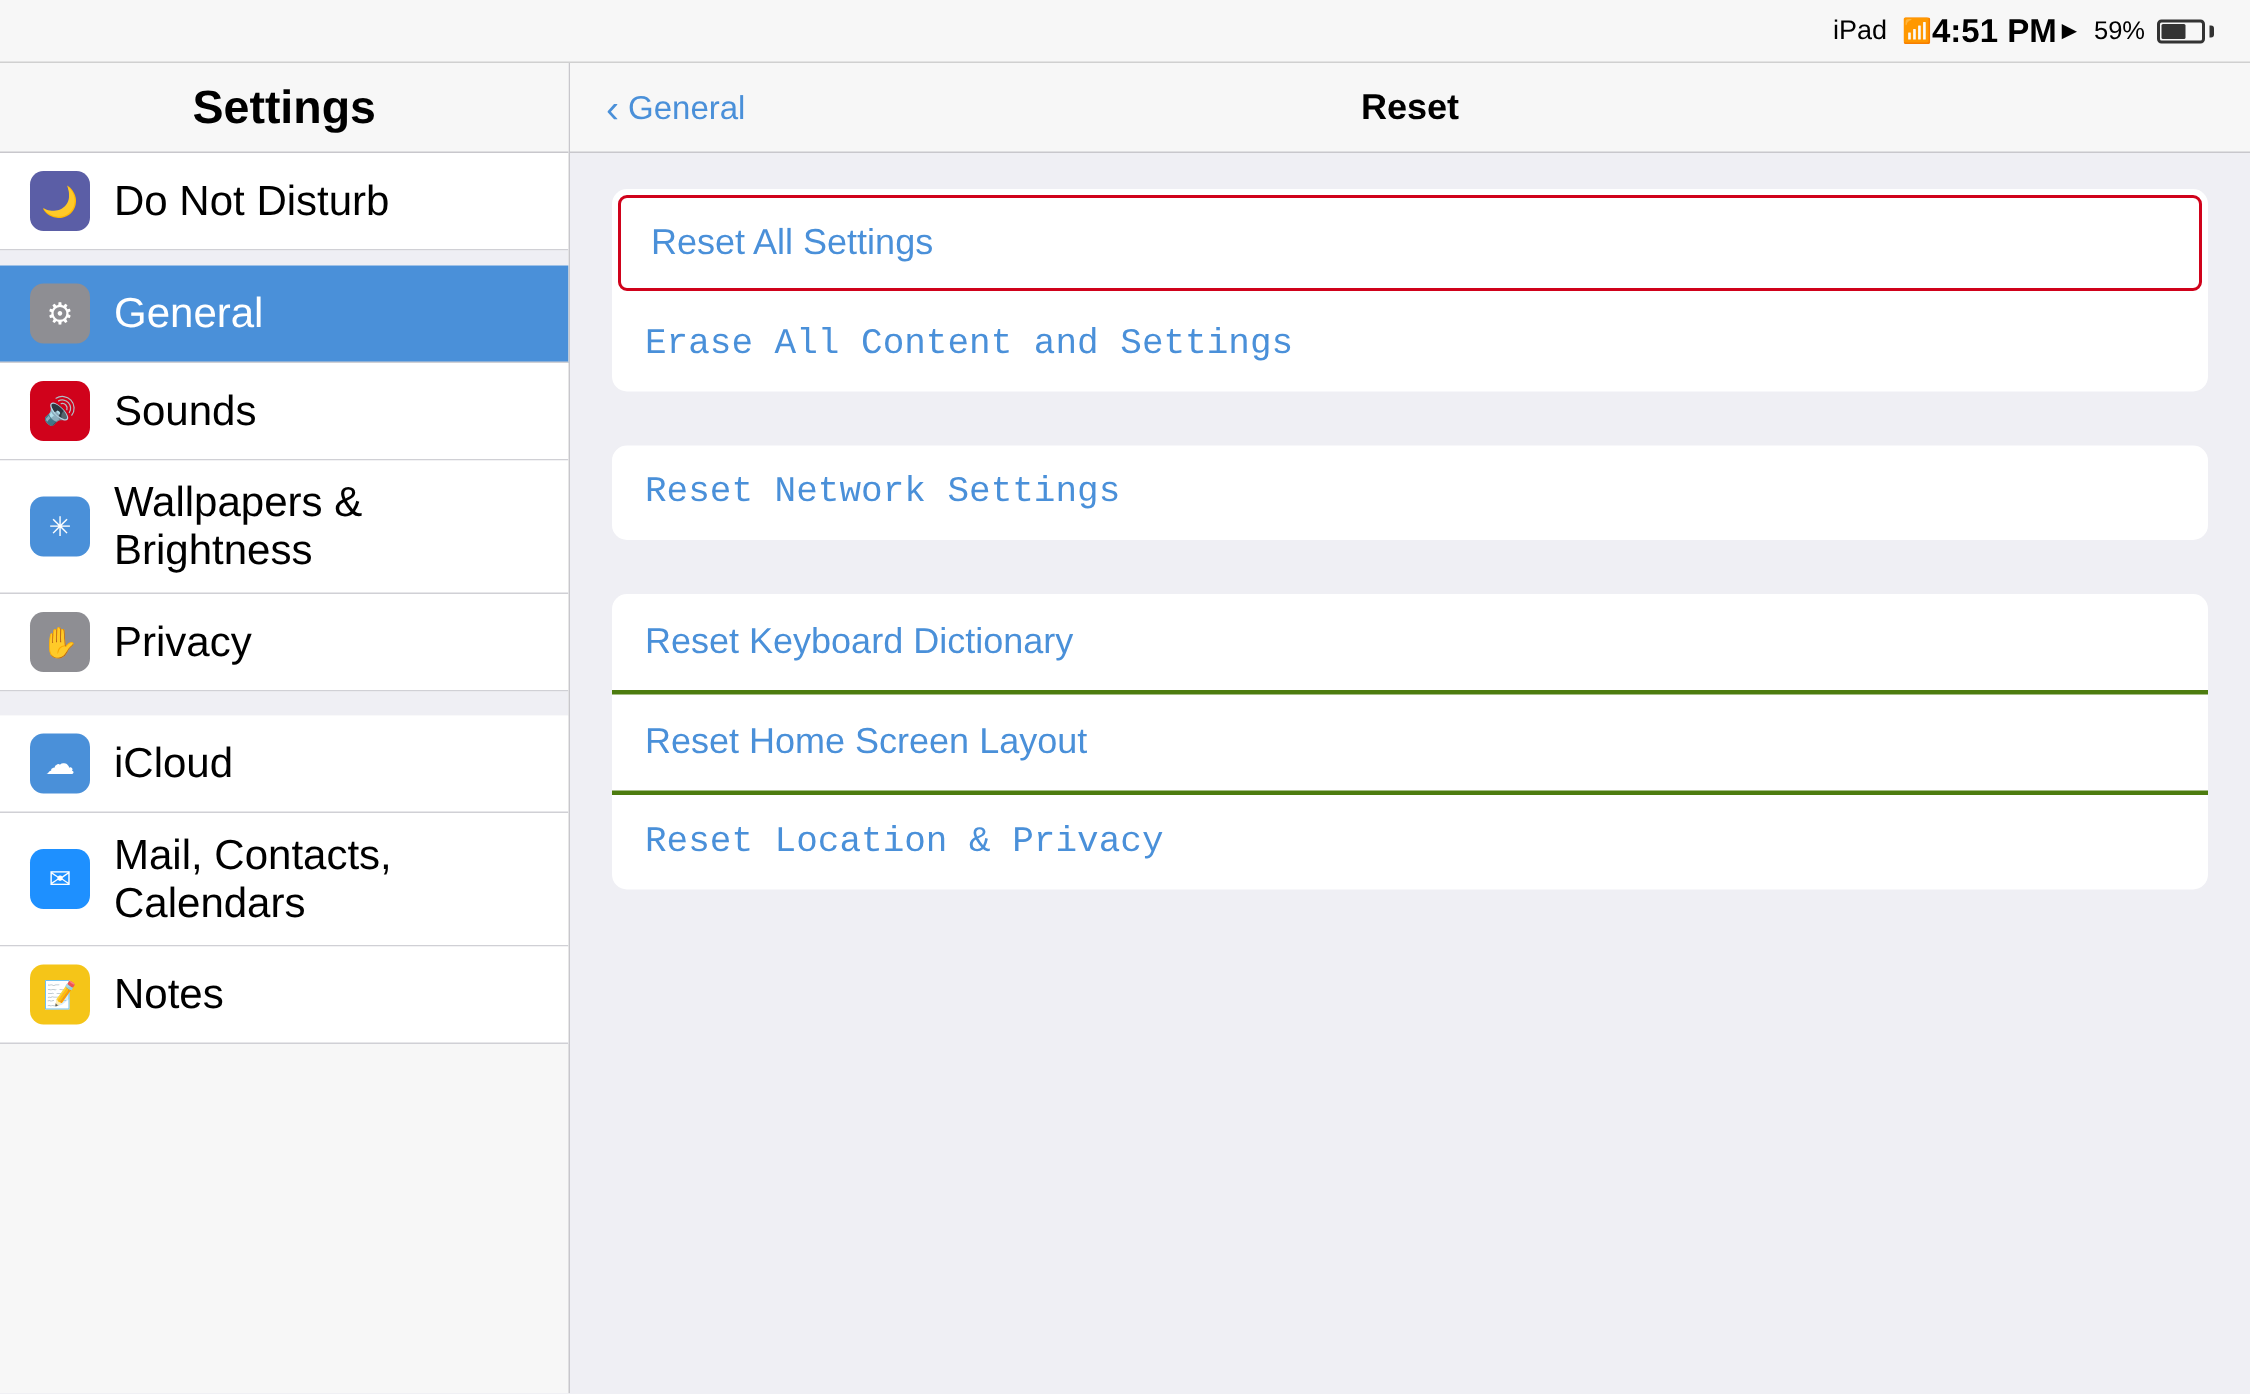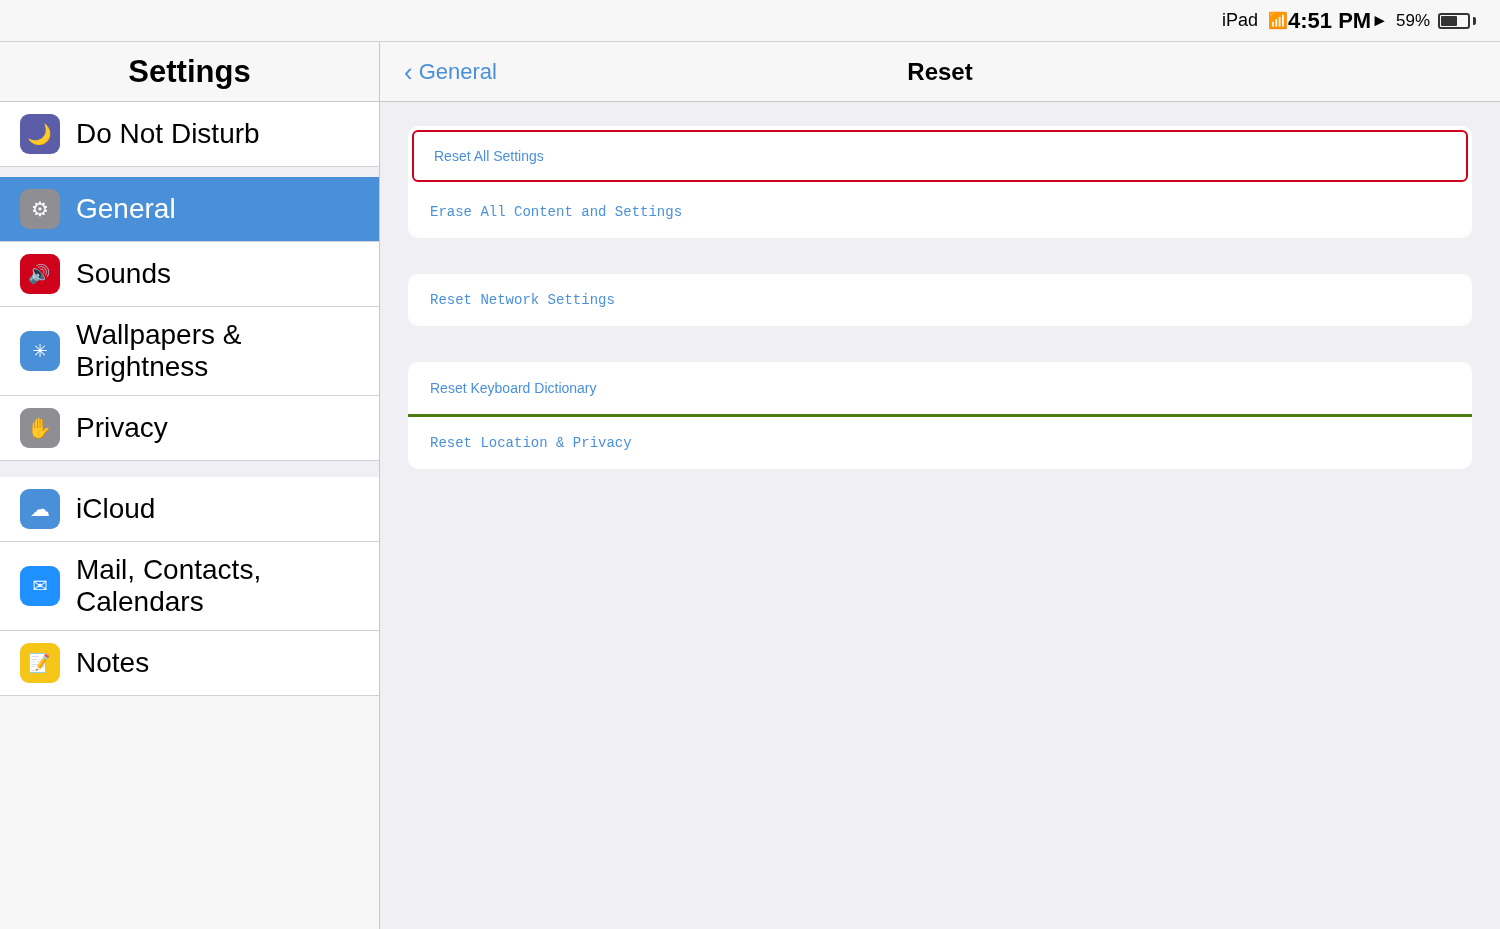--- a/index.html
+++ b/index.html
@@ -206,21 +206,21 @@
       align-items: center;
       padding: 18px 22px;
       border-bottom: 3px solid #4d7c0f;
       cursor: pointer;
     }
     .reset-item:last-child {
       border-bottom: none;
       font-family: Liberation Mono, monospace;
     }
     .reset-item-label {
-      font-size: 14px;
+      font-size: 24px;
       color: #4a90d9;
     }
 
     .gap-section {
       height: 18px;
     }
 
     
     .wifi-icon {
       font-size: 16px;
@@ -331,20 +331,23 @@
         </div>
       </div>
 
       <div class="gap-section"></div>
 
       <div class="reset-group">
         <div class="reset-item">
           <span class="reset-item-label">Reset Keyboard Dictionary</span>
         </div>
         <div class="reset-item">
+          <span class="reset-item-label">Reset Home Screen Layout</span>
+        </div>
+        <div class="reset-item">
           <span class="reset-item-label">Reset Location &amp; Privacy</span>
         </div>
       </div>
 
     </div>
   </div>
 
 </div>
 
 </body></html>

